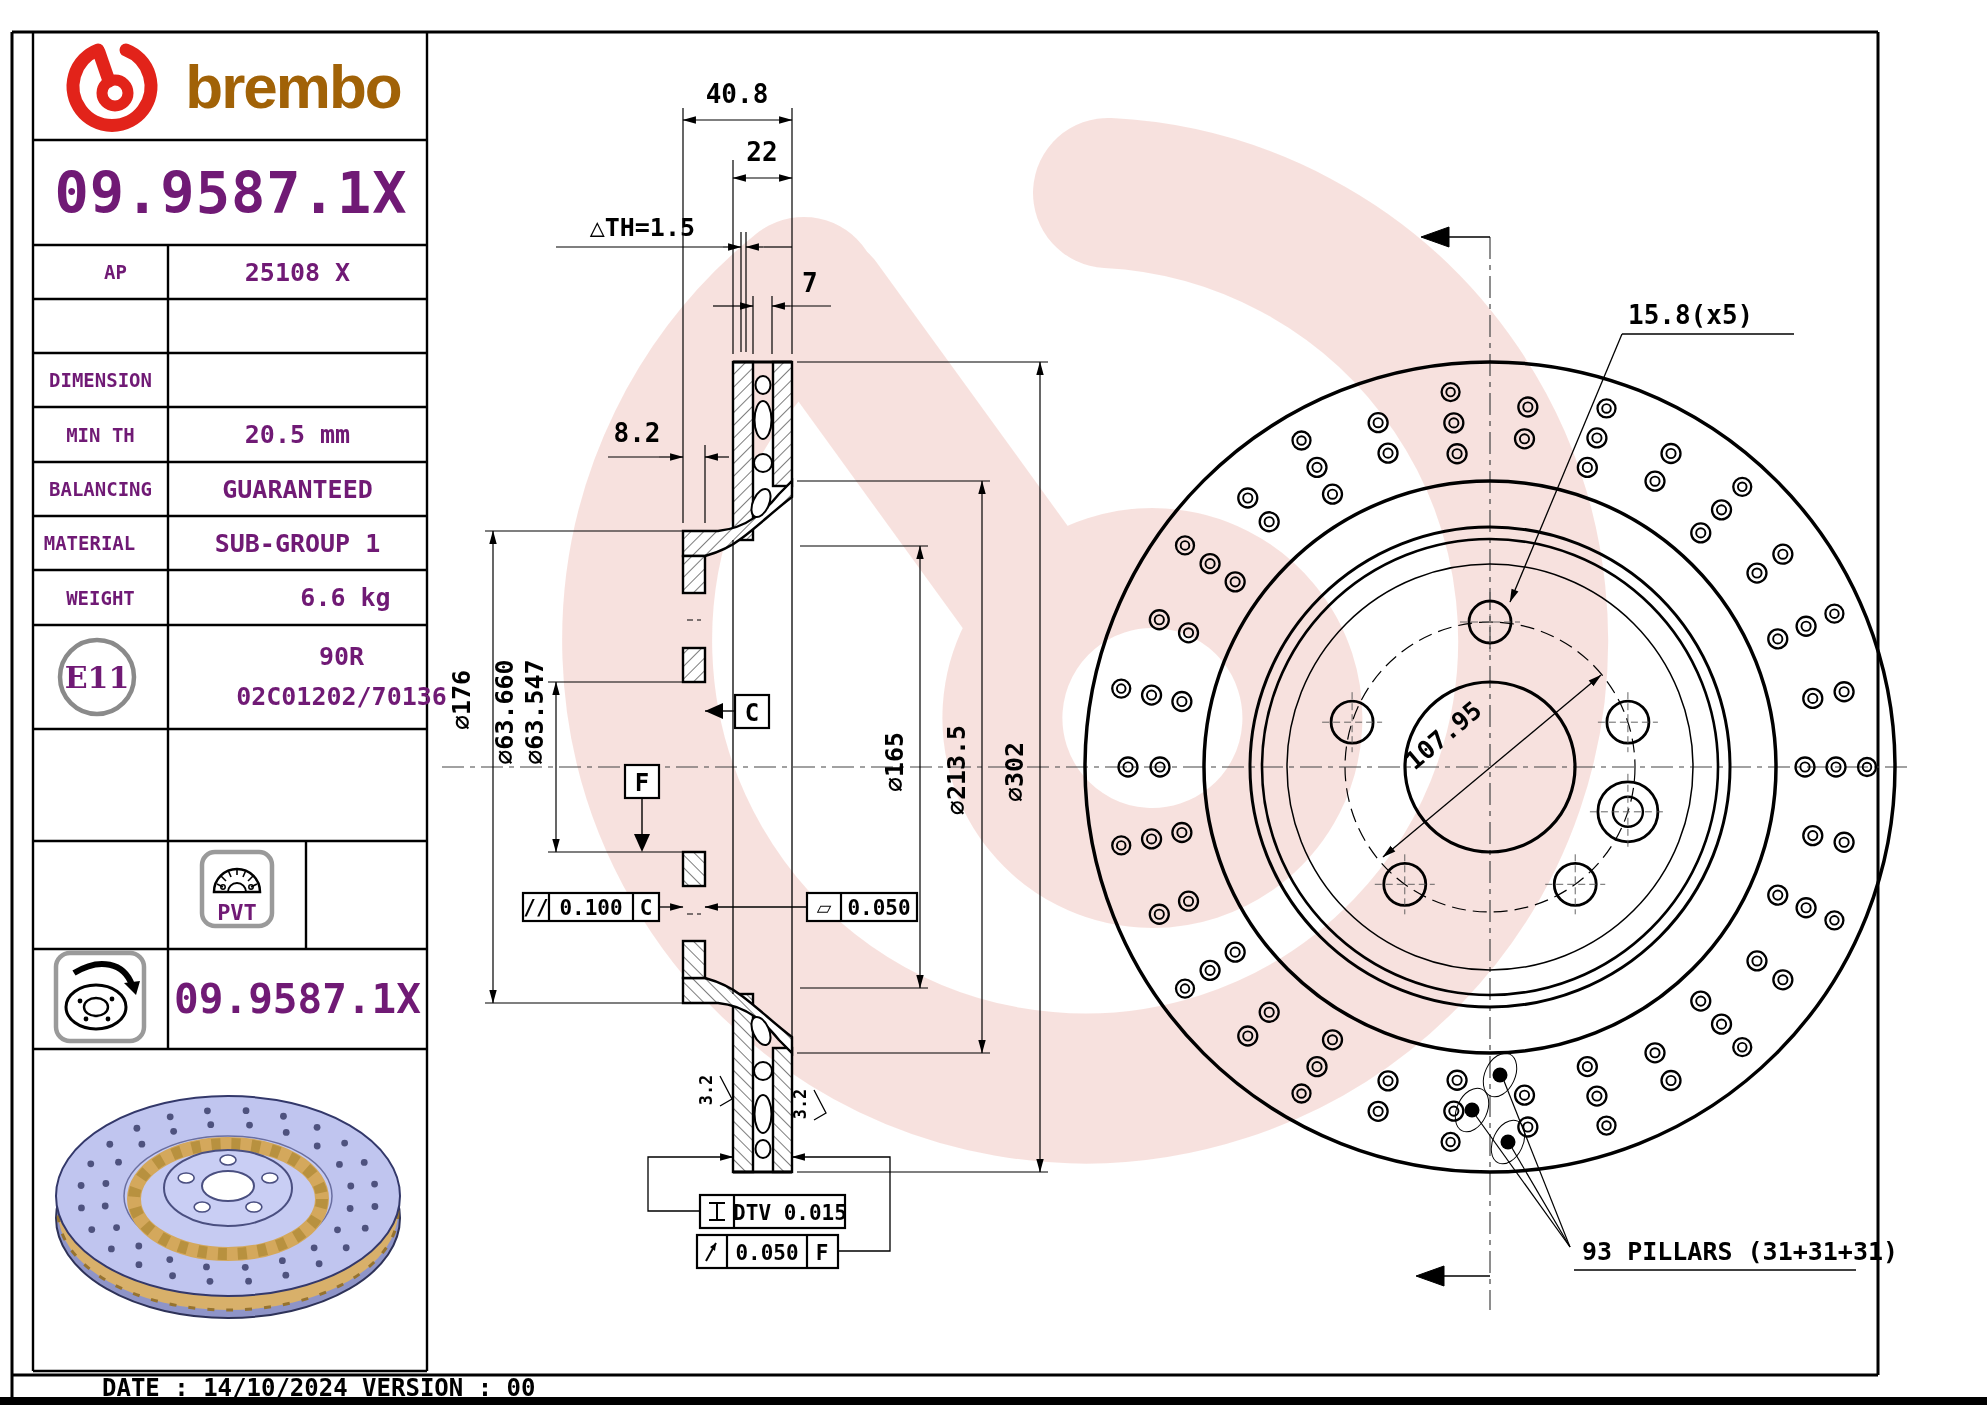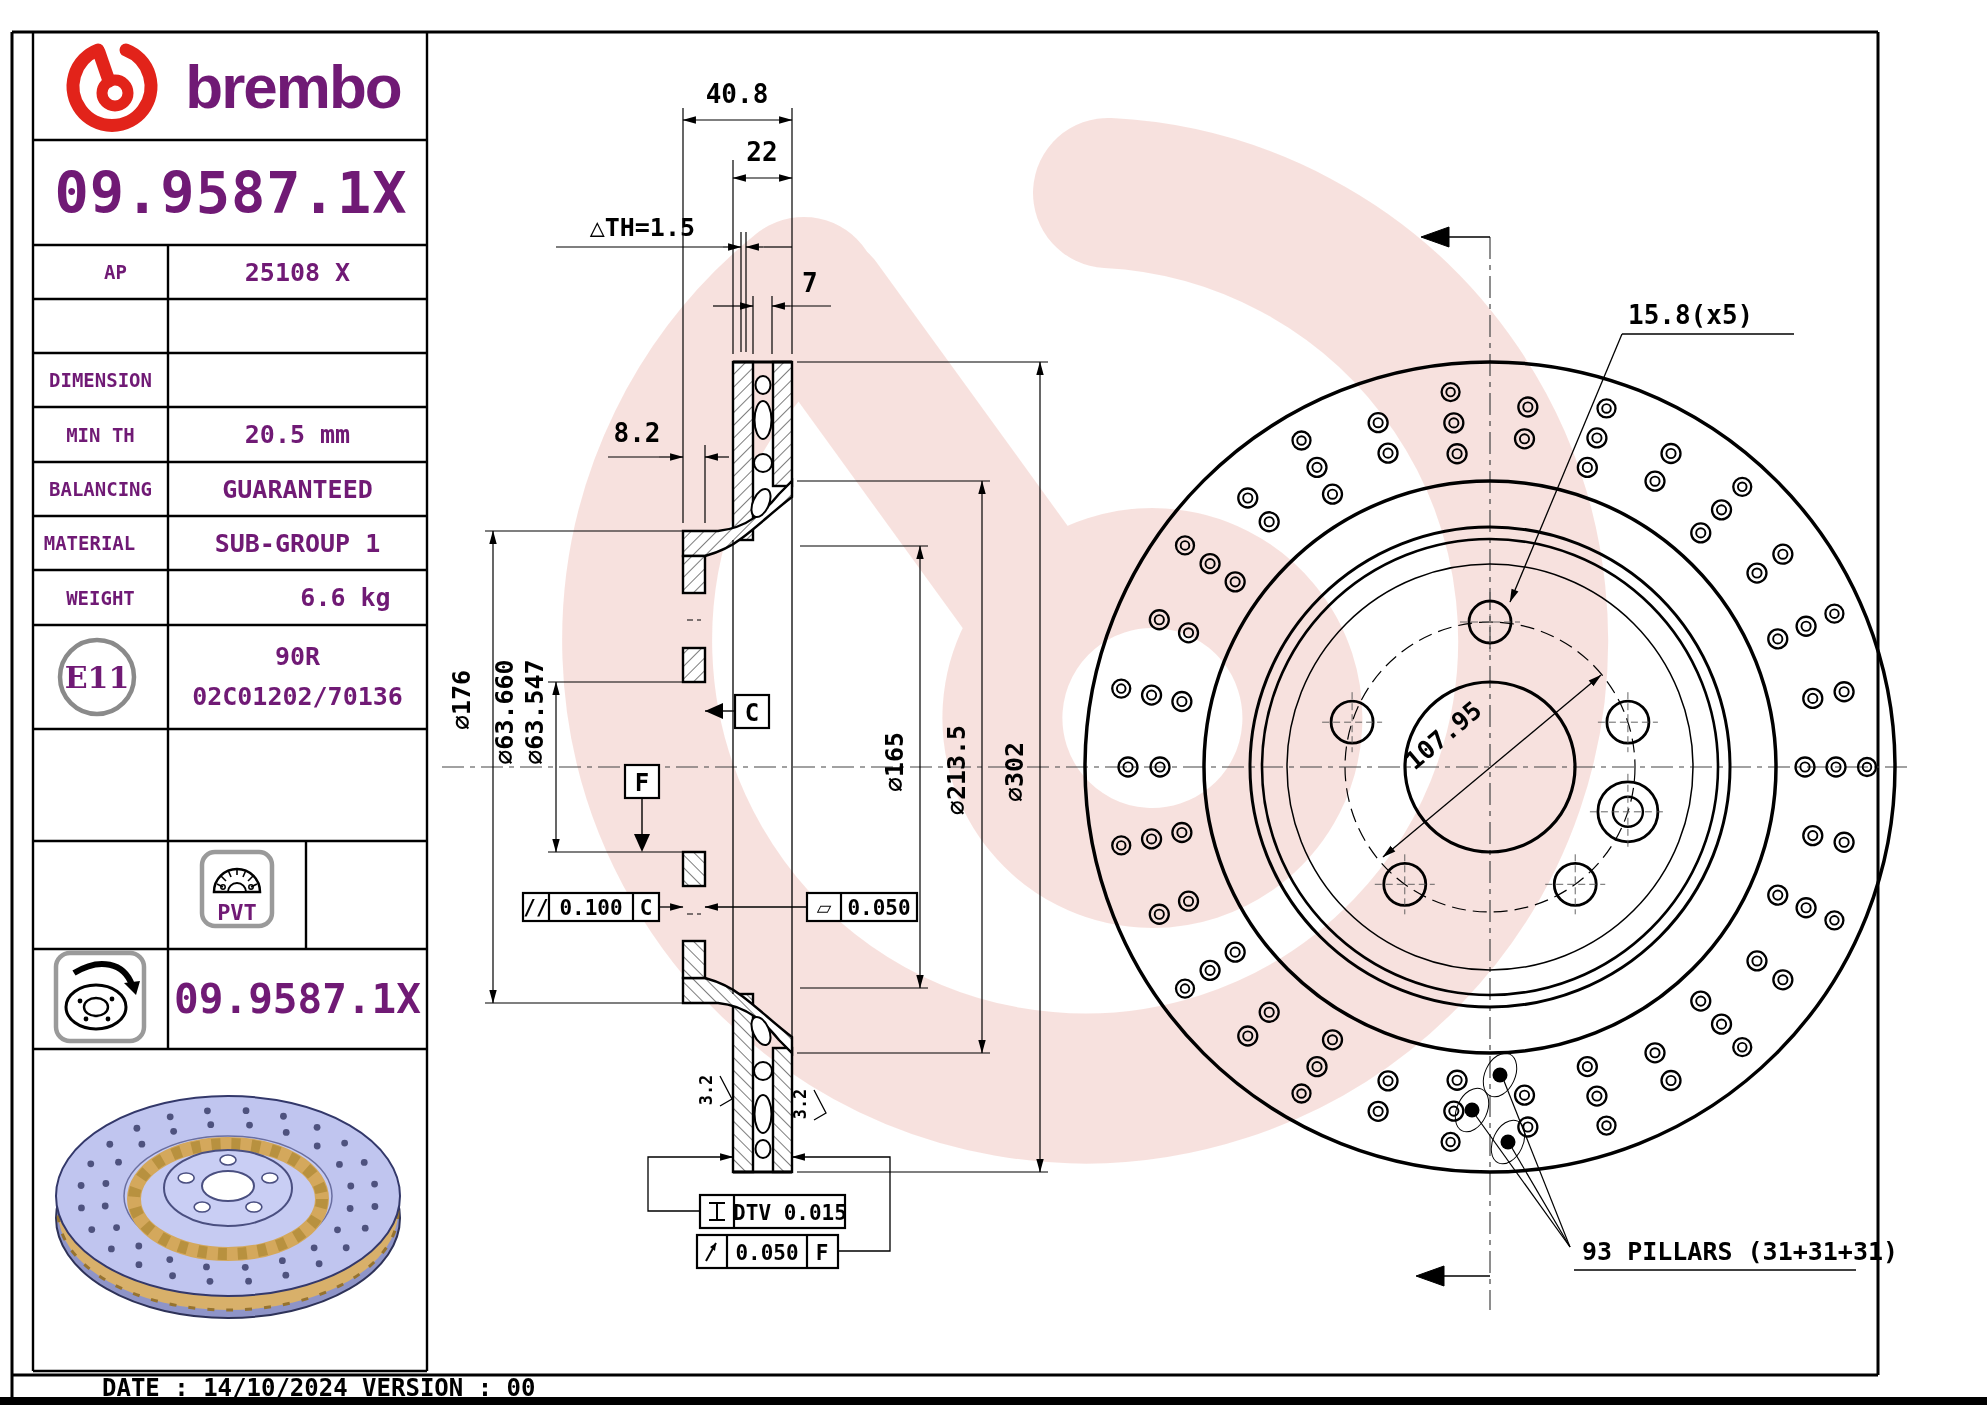--- a/index.html
+++ b/index.html
@@ -6,23 +6,23 @@
   .sheet{position:relative;width:1987px;height:1405px;background:#ffffff;overflow:hidden;
          font-family:"DejaVu Sans Mono",monospace;}
   .art{position:absolute;left:0;top:0;}
   .cell{position:absolute;display:flex;align-items:center;justify-content:center;
         font-family:"DejaVu Sans Mono",monospace;font-weight:700;color:#701a75;white-space:pre;}
   .lbl{font-size:19px;}
   .val{font-size:25px;}
   .pn{font-size:57px;letter-spacing:1px;}
   .pn2{font-size:41px;}
   .wordmark{font-family:"Liberation Sans",sans-serif;font-weight:700;font-size:62px;
-            color:#701a75;letter-spacing:-2px;}
+            color:#a16207;letter-spacing:-2px;}
   .e11txt{font-family:"DejaVu Serif",serif;font-weight:700;font-size:30px;}
-  .twoline{display:flex;flex-direction:column;align-items:center;line-height:40px;}
+  .twoline{display:flex;flex-direction:column;align-items:center;line-height:40px;padding-left:44px;}
   .datebar{position:absolute;left:102px;top:1374px;font-size:24px;font-weight:700;
            font-family:"DejaVu Sans Mono",monospace;}
   svg text{font-family:"DejaVu Sans Mono",monospace;font-weight:700;fill:#000;}
   svg .sym{font-family:"DejaVu Sans",sans-serif;}
 </style>
 </head>
 <body>
 
 <div class="sheet">
 

